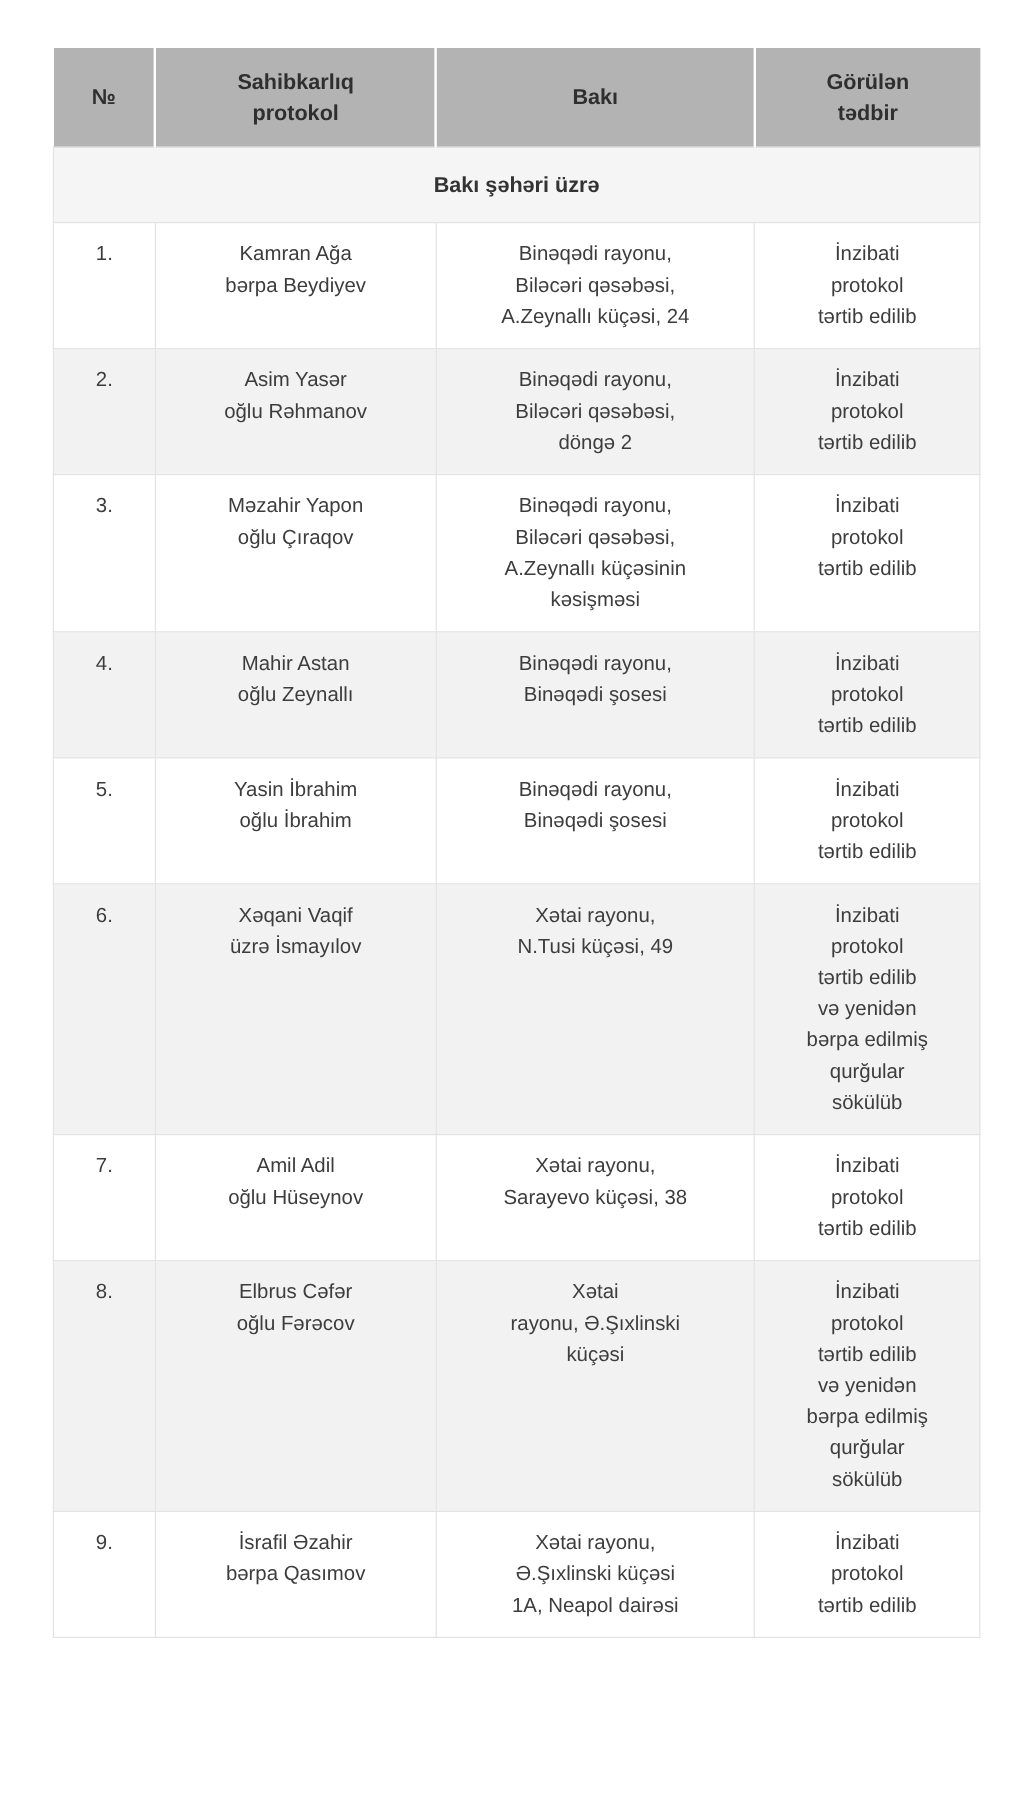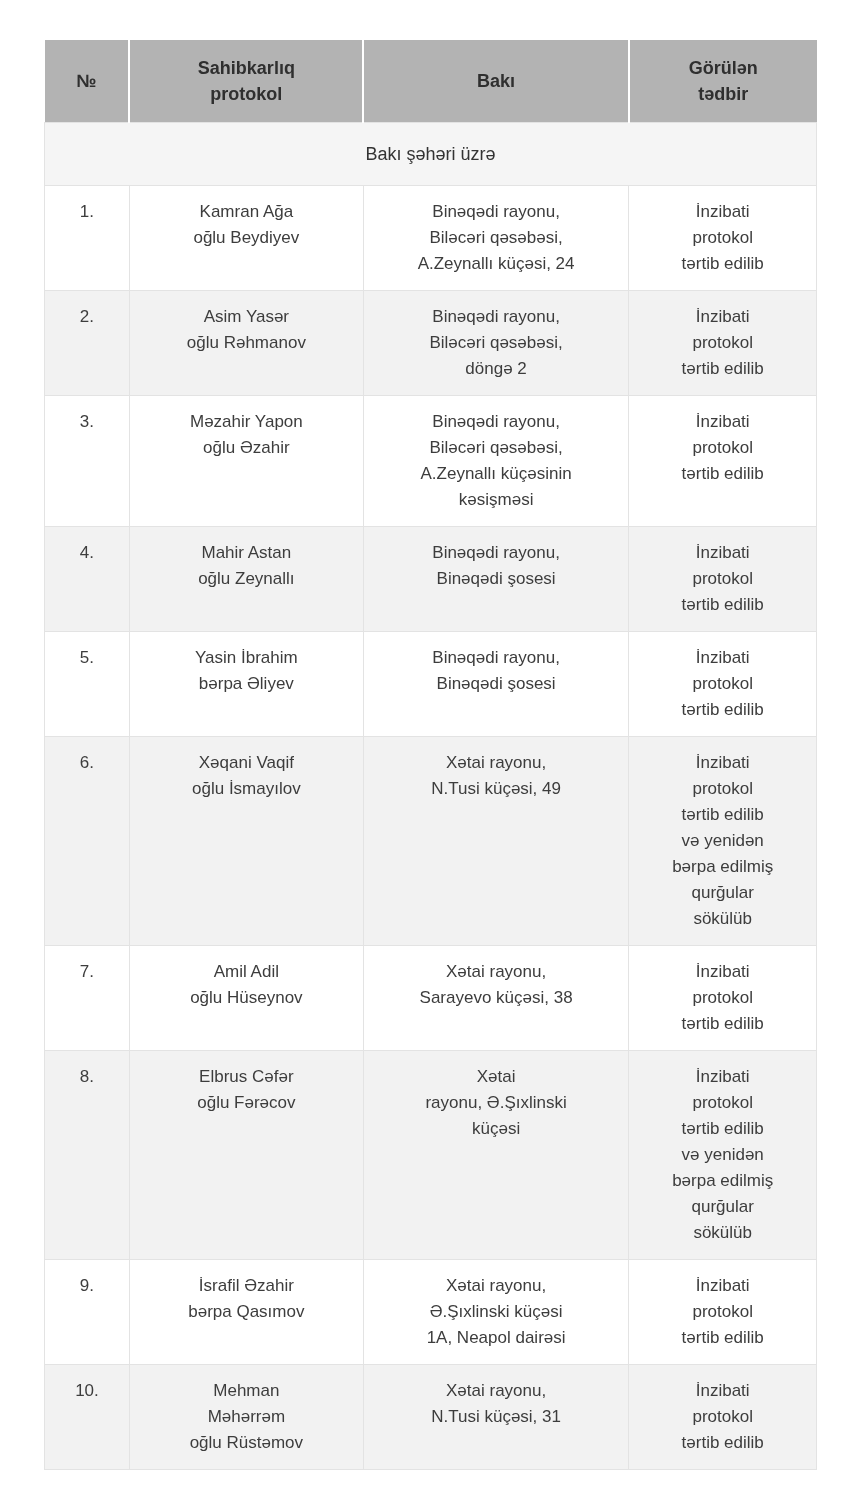--- a/index.html
+++ b/index.html
@@ -49,21 +49,21 @@
     padding: 13px 6px;
     border: 1px solid #e3e3e3;
     background: #ffffff;
     white-space: pre-line;
   }
   
   .enf-table tbody tr:nth-child(odd) td { background: #f2f2f2; }
 
   .enf-table tr.section-row td {
     background: #f5f5f5 !important;
-    font-weight: 400;
+    font-weight: 700;
     font-size: 18px;
     color: #333333;
     vertical-align: middle;
     padding: 18px 6px;
   }
 </style>
 </head>
 <body>
 
 <div class="page">
@@ -85,21 +85,21 @@
       </tr>
     </thead>
     <tbody>
       <tr class="section-row">
         <td colspan="4">Bakı şəhəri üzrə</td>
       </tr>
 
   <tr>
     <td>1.</td>
     <td>Kamran Ağa
-oğlu Beydiyev</td>
+bərpa Beydiyev</td>
     <td>Binəqədi rayonu,
 Biləcəri qəsəbəsi,
 A.Zeynallı küçəsi, 24</td>
     <td>İnzibati
 protokol
 tərtib edilib</td>
   </tr>
 
   <tr>
     <td>2.</td>
@@ -109,21 +109,21 @@
 Biləcəri qəsəbəsi,
 döngə 2</td>
     <td>İnzibati
 protokol
 tərtib edilib</td>
   </tr>
 
   <tr>
     <td>3.</td>
     <td>Məzahir Yapon
-oğlu Əzahir</td>
+oğlu Çıraqov</td>
     <td>Binəqədi rayonu,
 Biləcəri qəsəbəsi,
 A.Zeynallı küçəsinin
 kəsişməsi</td>
     <td>İnzibati
 protokol
 tərtib edilib</td>
   </tr>
 
   <tr>
@@ -133,32 +133,32 @@
     <td>Binəqədi rayonu,
 Binəqədi şosesi</td>
     <td>İnzibati
 protokol
 tərtib edilib</td>
   </tr>
 
   <tr>
     <td>5.</td>
     <td>Yasin İbrahim
-bərpa Əliyev</td>
+oğlu İbrahim</td>
     <td>Binəqədi rayonu,
 Binəqədi şosesi</td>
     <td>İnzibati
 protokol
 tərtib edilib</td>
   </tr>
 
   <tr>
     <td>6.</td>
     <td>Xəqani Vaqif
-oğlu İsmayılov</td>
+üzrə İsmayılov</td>
     <td>Xətai rayonu,
 N.Tusi küçəsi, 49</td>
     <td>İnzibati
 protokol
 tərtib edilib
 və yenidən
 bərpa edilmiş
 qurğular
 sökülüb</td>
   </tr>
@@ -195,26 +195,15 @@
     <td>İsrafil Əzahir
 bərpa Qasımov</td>
     <td>Xətai rayonu,
 Ə.Şıxlinski küçəsi
 1A, Neapol dairəsi</td>
     <td>İnzibati
 protokol
 tərtib edilib</td>
   </tr>
 
-  <tr>
-    <td>10.</td>
-    <td>Mehman
-Məhərrəm
-oğlu Rüstəmov</td>
-    <td>Xətai rayonu,
-N.Tusi küçəsi, 31</td>
-    <td>İnzibati
-protokol
-tərtib edilib</td>
-  </tr>
 </tbody>
   </table>
 </div>
 
 </body></html>

